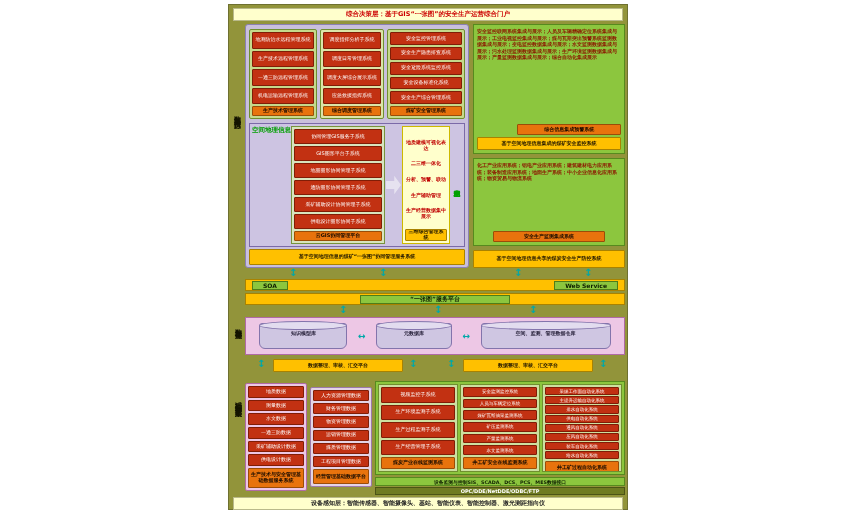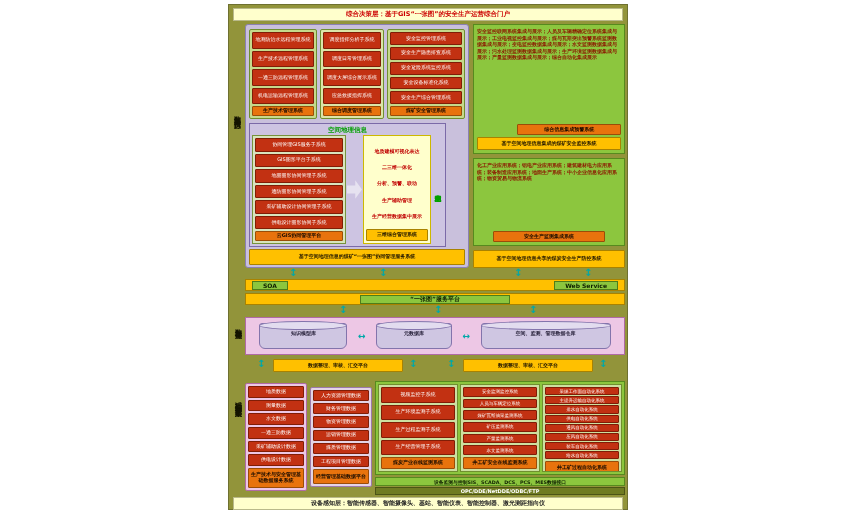--- a/index.html
+++ b/index.html
@@ -14,21 +14,21 @@
   .gbox{position:absolute;background:#c5d98b;border:1px solid #6f8f2f;border-radius:2px;padding:2px;display:flex;flex-direction:column;gap:2px;overflow:hidden;}
   .gbox.pale{background:#dbe5a8;}
   .list{display:flex;flex-direction:column;gap:2px;flex:1;}
   .chip{display:flex;align-items:center;justify-content:center;text-align:center;font-size:5px;line-height:1.15;border-radius:1px;padding:1px;overflow:hidden;}
   .list>.chip{flex:1;}
   .chip.red{background:#c23112;color:#ffffff;border:1px solid #801d06;}
   .chip.orange{background:#e8730d;color:#1a0c00;border:1px solid #9a4d08;font-weight:bold;}
   .chip.yellow{background:#ffc000;color:#201600;border:1px solid #a98200;font-weight:bold;}
   .chip.small{font-size:4.5px;padding:0.5px;}
   .para{font-size:5px;line-height:1.3;color:#8c1500;font-weight:bold;overflow:hidden;flex:1;}
-  .spatial{position:absolute;left:3px;top:98px;width:197px;height:124px;background:#cdc4e2;border:1px solid #7b6aa8;padding:2px;display:flex;flex-direction:column;}
+  .spatial{position:absolute;left:3px;top:98px;width:216px;height:124px;background:#cdc4e2;border:1px solid #7b6aa8;padding:2px;display:flex;}
   .spatial-title{font-size:6.5px;font-weight:bold;color:#00a000;text-align:center;height:9px;flex:none;}
   .spatial-row{display:flex;flex:1;gap:1px;min-height:0;}
   .gisbox{width:94px;background:#d8e5be;border:1px solid #77933c;padding:2px;display:flex;flex-direction:column;gap:2px;flex:none;}
   .harrow{width:15px;height:22px;align-self:center;background:#e6e2f0;clip-path:polygon(0 32%,55% 32%,55% 8%,100% 50%,55% 92%,55% 68%,0 68%);flex:none;}
   .vizbox{flex:1;background:#ffffcc;border:1px solid #cdb800;padding:2px;display:flex;flex-direction:column;min-width:0;}
   .viz-list{flex:1;display:flex;flex-direction:column;justify-content:space-evenly;}
   .viz-item{font-size:5px;color:#c00000;text-align:center;font-weight:bold;}
   .side-vlabel{writing-mode:vertical-rl;text-orientation:upright;color:#00a000;font-weight:bold;font-size:6.5px;margin:auto 1px;flex:none;}
   .panel-footer{position:absolute;left:3px;top:224px;width:216px;height:16px;}
   .arr{position:absolute;color:#00a8a8;font-size:10px;font-weight:bold;line-height:1;}

